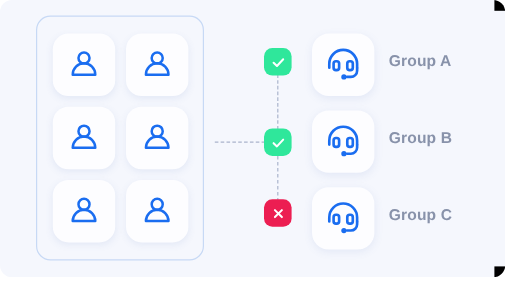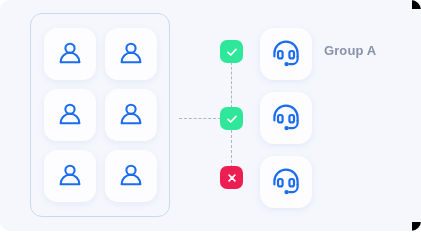--- a/index.html
+++ b/index.html
@@ -231,20 +231,21 @@
       <svg width="34" height="34" viewBox="0 0 34 34">
         <path d="M5.4 19.5v-3.3a11.6 11.6 0 0 1 23.2 0v3.3" fill="none" stroke="#1a6df0" stroke-width="2.2" stroke-linecap="round"></path>
         <rect x="9.0" y="14.0" width="4.6" height="7.4" rx="2.0" fill="none" stroke="#1a6df0" stroke-width="2.2"></rect>
         <rect x="20.4" y="14.0" width="4.6" height="7.4" rx="2.0" fill="none" stroke="#1a6df0" stroke-width="2.2"></rect>
         <path d="M28.6 19.9v2.0a5.2 5.2 0 0 1-5.2 5.2h-3.1" fill="none" stroke="#1a6df0" stroke-width="2.2" stroke-linecap="round"></path>
         <circle cx="17.6" cy="27.1" r="2.2" fill="#1a6df0"></circle>
       </svg>
     </span>
   </div>
 
+  <div class="group-label" style="top:108px;">Group B</div>
 
   <div class="status-box fail" style="top:166px;">
     <span>
       <svg width="14" height="14" viewBox="0 0 14 14">
         <path d="M4.1 4.1 L9.9 9.9 M9.9 4.1 L4.1 9.9" fill="none" stroke="#ffffff" stroke-width="1.7" stroke-linecap="round"></path>
       </svg>
     </span>
   </div>
 
   <div class="group-card row-c" style="top:156px;">
@@ -252,14 +253,15 @@
       <svg width="34" height="34" viewBox="0 0 34 34">
         <path d="M5.4 19.5v-3.3a11.6 11.6 0 0 1 23.2 0v3.3" fill="none" stroke="#1a6df0" stroke-width="2.2" stroke-linecap="round"></path>
         <rect x="9.0" y="14.0" width="4.6" height="7.4" rx="2.0" fill="none" stroke="#1a6df0" stroke-width="2.2"></rect>
         <rect x="20.4" y="14.0" width="4.6" height="7.4" rx="2.0" fill="none" stroke="#1a6df0" stroke-width="2.2"></rect>
         <path d="M28.6 19.9v2.0a5.2 5.2 0 0 1-5.2 5.2h-3.1" fill="none" stroke="#1a6df0" stroke-width="2.2" stroke-linecap="round"></path>
         <circle cx="17.6" cy="27.1" r="2.2" fill="#1a6df0"></circle>
       </svg>
     </span>
   </div>
 
+  <div class="group-label" style="top:172px;">Group C</div>
 
 </div>
 
 </body></html>

